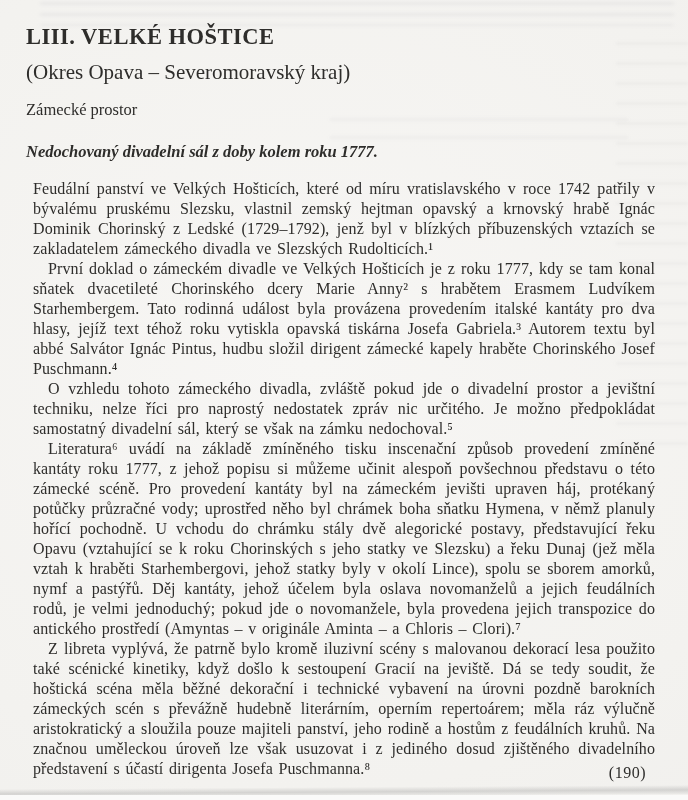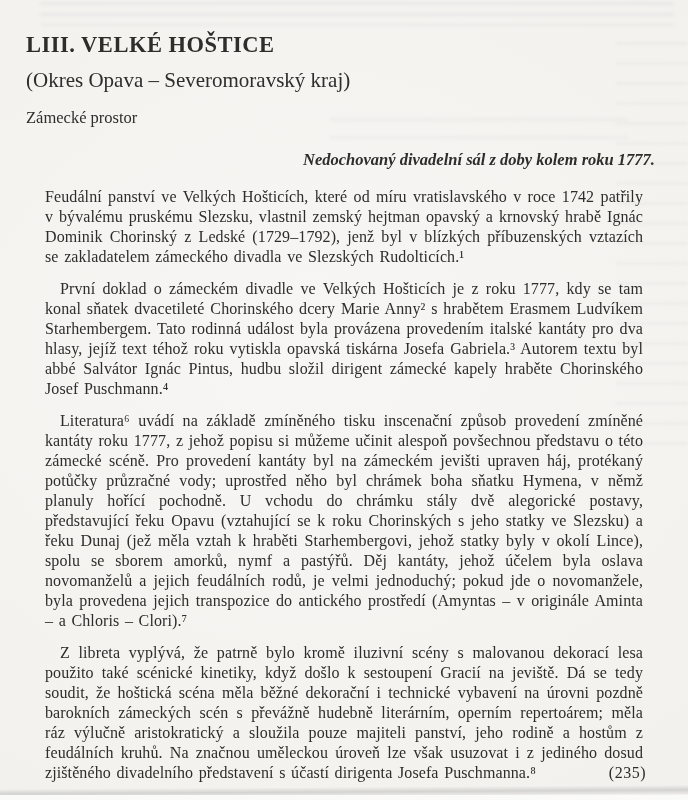--- a/index.html
+++ b/index.html
@@ -57,21 +57,21 @@
   }
   .bottom-light {
     position: absolute;
     left: 0; right: 0; bottom: 0; height: 5px;
     background: #fafaf9;
     pointer-events: none;
   }
 
   .page-inner {
     position: relative;
-    padding: 32px 33px 0 26px;
+    padding: 24px 33px 0 26px;
   }
   .heading {
     margin: 0;
     font-size: 22.5px;
     line-height: 26px;
     font-weight: 600;
     letter-spacing: 0.5px;
   }
   .subheading {
     margin: 10px 0 0 0;
@@ -84,28 +84,27 @@
     font-size: 16.5px;
     line-height: 21px;
     font-weight: 400;
   }
   .lede {
     margin: 21px 0 16px 0;
     font-size: 16.5px;
     line-height: 21px;
     font-style: italic;
     font-weight: 600;
-    text-align: right;
   }
   .body-text {
     margin: 17px 0 0 7px;
     width: 622px;
   }
   .body-text p {
-    margin: 12px;
+    margin: 0;
     font-size: 16px;
     line-height: 20px;
     text-align: justify;
     text-indent: 15px;
     word-spacing: 1.5px;
     letter-spacing: 0.1px;
   }
   .body-text p.no-indent {
     text-indent: 0;
   }
@@ -132,24 +131,25 @@
 
     <p class="subheading">(Okres Opava – Severomoravský kraj)</p>
 
     <p class="section-label">Zámecké prostor</p>
 
     <p class="lede">Nedochovaný divadelní sál z doby kolem roku 1777.</p>
 
     <div class="body-text">
       <p class="no-indent">Feudální panství ve Velkých Hošticích, které od míru vratislavského v roce 1742 patřily v bývalému pruskému Slezsku, vlastnil zemský hejtman opavský a krnovský hrabě Ignác Dominik Chorinský z Ledské (1729–1792), jenž byl v blízkých příbuzenských vztazích se zakladatelem zámeckého divadla ve Slezských Rudolticích.¹</p>
       <p>První doklad o zámeckém divadle ve Velkých Hošticích je z roku 1777, kdy se tam konal sňatek dvacetileté Chorinského dcery Marie Anny² s hrabětem Erasmem Ludvíkem Starhembergem. Tato rodinná událost byla provázena provedením italské kantáty pro dva hlasy, jejíž text téhož roku vytiskla opavská tiskárna Josefa Gabriela.³ Autorem textu byl abbé Salvátor Ignác Pintus, hudbu složil dirigent zámecké kapely hraběte Chorinského Josef Puschmann.⁴</p>
+      <p>O vzhledu tohoto zámeckého divadla, zvláště pokud jde o divadelní prostor a jevištní techniku, nelze říci pro naprostý nedostatek zpráv nic určitého. Je možno předpokládat samostatný divadelní sál, který se však na zámku nedochoval.⁵</p>
       <p>Literatura⁶ uvádí na základě zmíněného tisku inscenační způsob provedení zmíněné kantáty roku 1777, z jehož popisu si můžeme učinit alespoň povšechnou představu o této zámecké scéně. Pro provedení kantáty byl na zámeckém jevišti upraven háj, protékaný potůčky průzračné vody; uprostřed něho byl chrámek boha sňatku Hymena, v němž planuly hořící pochodně. U vchodu do chrámku stály dvě alegorické postavy, představující řeku Opavu (vztahující se k roku Chorinských s jeho statky ve Slezsku) a řeku Dunaj (jež měla vztah k hraběti Starhembergovi, jehož statky byly v okolí Lince), spolu se sborem amorků, nymf a pastýřů. Děj kantáty, jehož účelem byla oslava novomanželů a jejich feudálních rodů, je velmi jednoduchý; pokud jde o novomanžele, byla provedena jejich transpozice do antického prostředí (Amyntas – v originále Aminta – a Chloris – Clori).⁷</p>
       <p>Z libreta vyplývá, že patrně bylo kromě iluzivní scény s malovanou dekorací lesa použito také scénické kinetiky, když došlo k sestoupení Gracií na jeviště. Dá se tedy soudit, že hoštická scéna měla běžné dekorační i technické vybavení na úrovni pozdně barokních zámeckých scén s převážně hudebně literárním, operním repertoárem; měla ráz výlučně aristokratický a sloužila pouze majiteli panství, jeho rodině a hostům z feudálních kruhů. Na značnou uměleckou úroveň lze však usuzovat i z jediného dosud zjištěného divadelního představení s účastí dirigenta Josefa Puschmanna.⁸</p>
     </div>
 
   </div>
 
-  <div class="page-number">(235)</div>
+  <div class="page-number">(190)</div>
 
   <div class="bottom-shadow"></div>
   <div class="bottom-light"></div>
 
 </div>
 
 </body></html>

